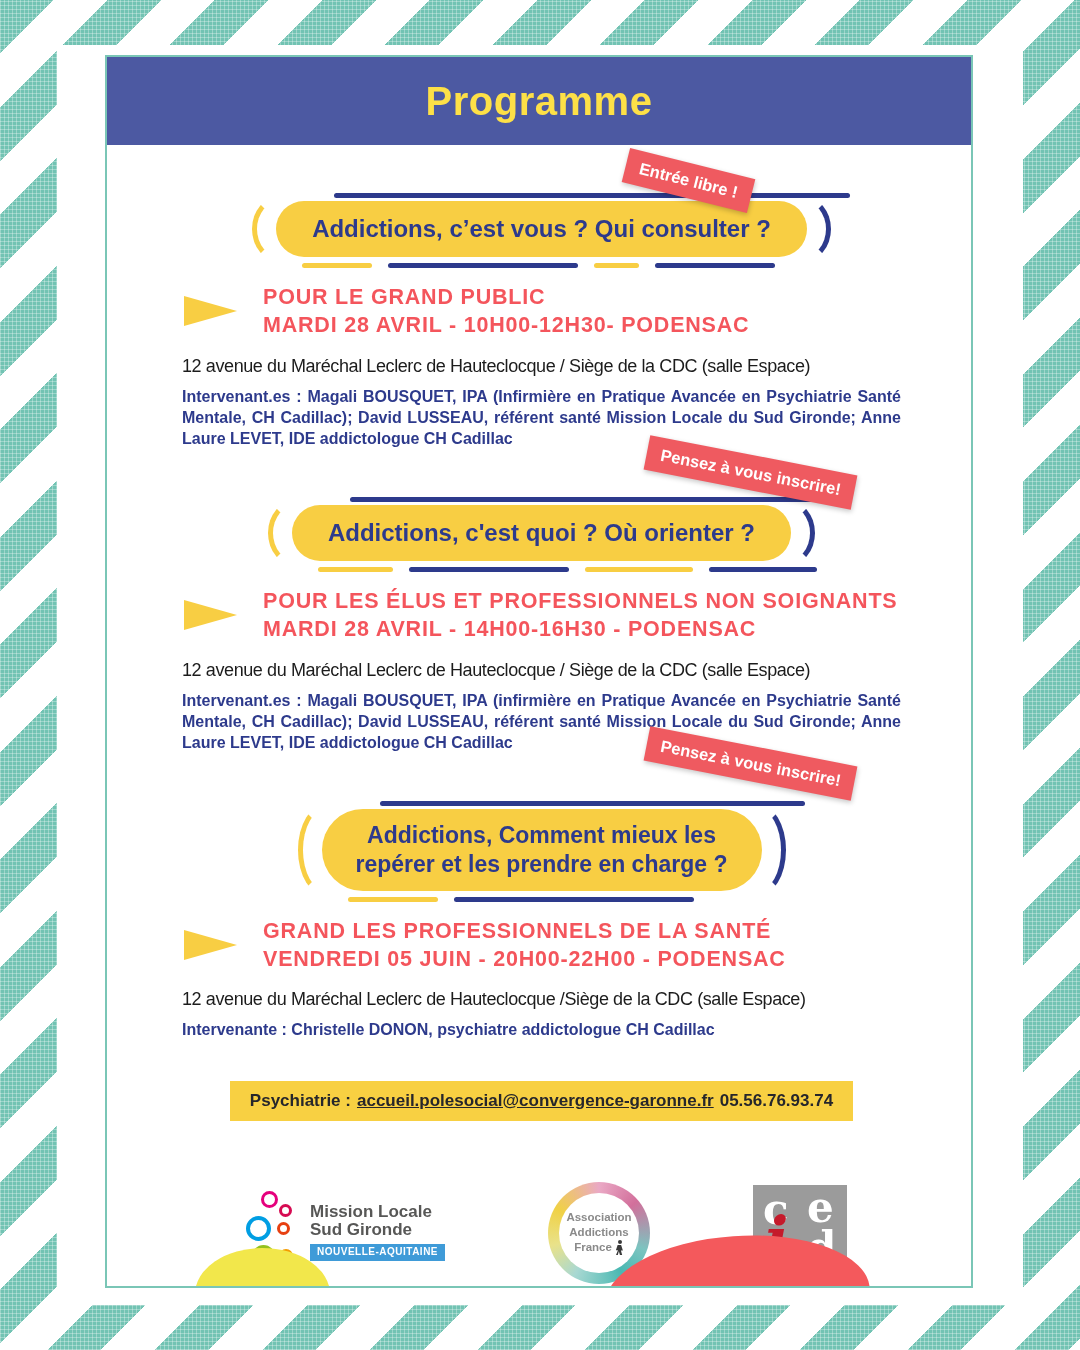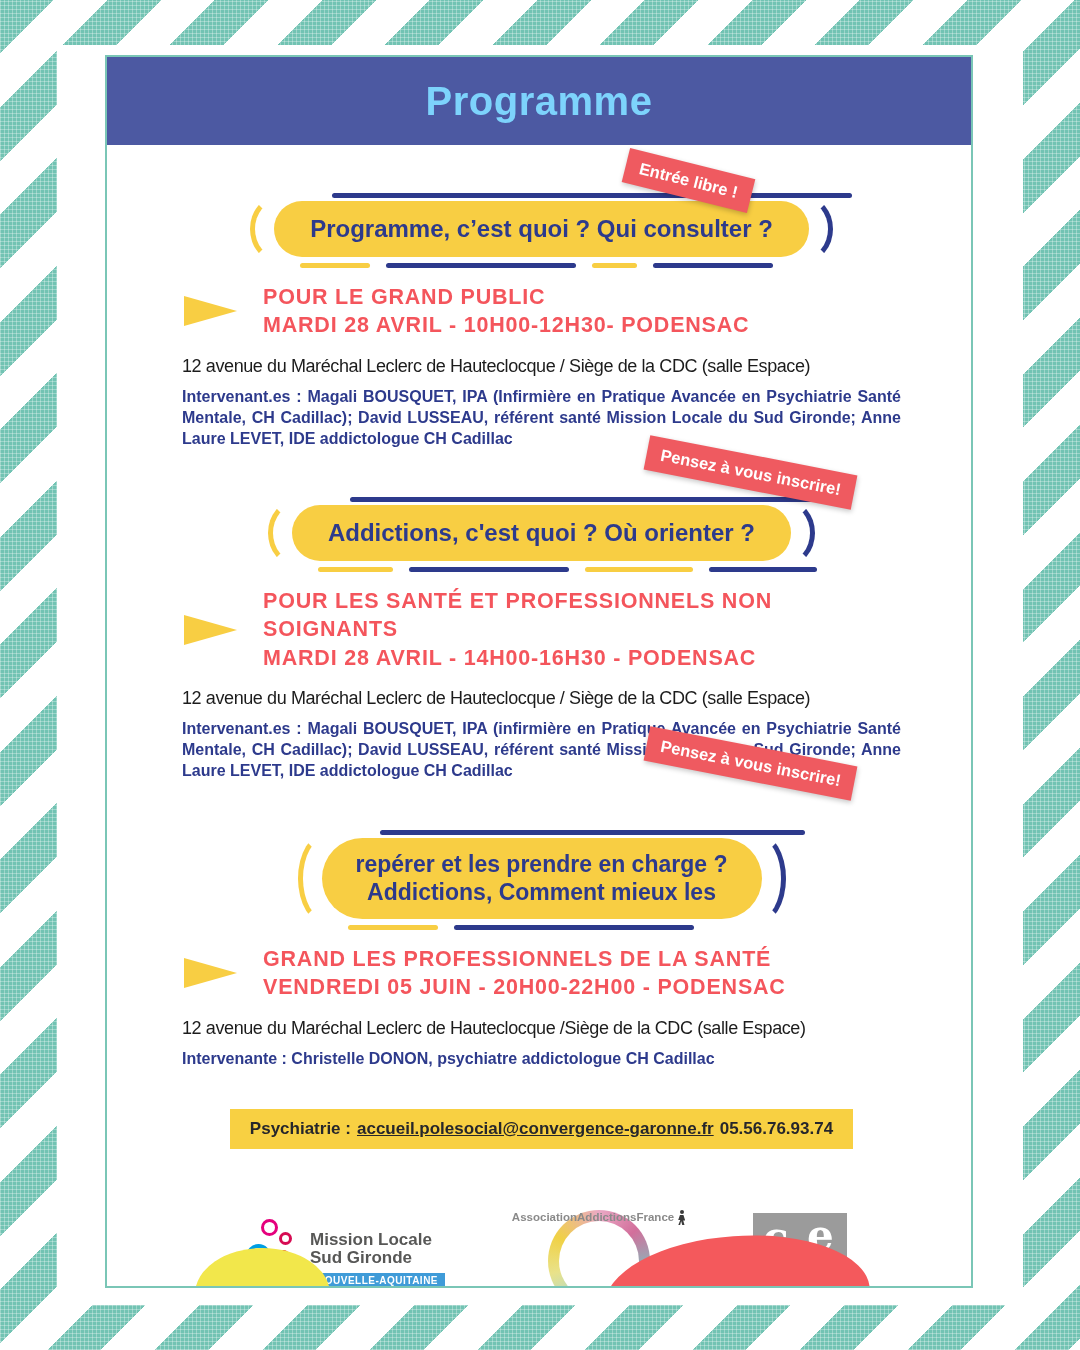--- a/index.html
+++ b/index.html
@@ -12,21 +12,21 @@
       repeating-linear-gradient(90deg, rgba(255,255,255,.30) 0 1px, transparent 1px 4px),
       repeating-linear-gradient(135deg, #72c3b3 0 38px, #ffffff 38px 76px);
   }
   .inner-panel{position:absolute;left:57px;top:45px;right:57px;bottom:45px;background:#fff;}
 
   
   .card{position:absolute;left:105px;top:55px;width:868px;height:1233px;background:#fff;
     border:2px solid #7ac6b6;box-sizing:border-box;overflow:hidden;}
 
   .header{height:88px;background:#4c59a2;display:flex;align-items:center;justify-content:center;}
-  .header h1{margin:0;color:#7dd3fc;font-size:40px;font-weight:bold;letter-spacing:.5px;}
+  .header h1{margin:0;color:#fde047;font-size:40px;font-weight:bold;letter-spacing:.5px;}
 
   .content{position:relative;padding:0 70px 0 75px;}
 
   
   .ribbon{position:absolute;z-index:6;background:#ef5a60;color:#fff;font-weight:bold;
     font-size:16.5px;padding:8px 14px;white-space:nowrap;box-shadow:1px 2px 5px rgba(0,0,0,.22);}
   .ribbon-1{left:517px;top:106px;transform:rotate(14deg);}
   .ribbon-2{left:538px;top:398px;transform:rotate(11deg);}
   .ribbon-3{left:538px;top:689px;transform:rotate(11deg);}
 
@@ -79,22 +79,22 @@
   .ml-text{line-height:1.08;padding-top:12px;}
   .ml-name{font-size:17px;font-weight:bold;color:#575756;display:block;}
   .ml-badge{margin-top:5px;background:#3f9bd8;color:#fff;font-size:10px;font-weight:bold;
     padding:3px 7px;letter-spacing:.5px;width:max-content;}
 
   .logo-aaf{position:relative;width:102px;height:102px;}
   .aaf-ring{position:absolute;inset:0;border-radius:50%;
     background:conic-gradient(from 150deg,#49b8b2,#a8d8d2 60deg,#e9e28a 105deg,#f0d145 150deg,
       #eaa9c5 210deg,#d26f9b 260deg,#7cc4c0 320deg,#49b8b2);}
   .aaf-ring::after{content:"";position:absolute;inset:11px;background:#fff;border-radius:50%;}
-  .aaf-text{position:absolute;inset:0;z-index:2;display:flex;flex-direction:row;
-    align-items:flex-start;justify-content:center;color:#8a8a8a;font-size:11.5px;font-weight:bold;
+  .aaf-text{position:absolute;inset:0;z-index:2;display:flex;flex-direction:column;
+    align-items:center;justify-content:center;color:#8a8a8a;font-size:11.5px;font-weight:bold;
     line-height:1.3;}
   .aaf-row{display:flex;align-items:center;}
   .person{display:inline-block;width:9px;height:15px;position:relative;margin-left:3px;}
   .person::before{content:"";position:absolute;left:3px;top:0;width:4px;height:4px;
     background:#3a3a3a;border-radius:50%;}
   .person::after{content:"";position:absolute;left:1px;top:5px;width:7px;height:10px;background:#3a3a3a;
     clip-path:polygon(25% 0,75% 0,100% 55%,72% 55%,90% 100%,58% 100%,42% 62%,28% 100%,2% 100%,30% 52%,0 52%);}
 
   .logo-ceid{position:relative;width:96px;height:96px;}
   .ceid-square{position:absolute;left:0;top:0;width:94px;height:88px;background:#9b9b9b;}
@@ -127,21 +127,21 @@
     <div class="ribbon ribbon-2">Pensez à vous inscrire!</div>
     <div class="ribbon ribbon-3">Pensez à vous inscrire!</div>
 
     <div class="content">
 
       <section>
         <div class="pill-block">
           <span class="overline"></span>
           <span class="paren left"></span>
           <span class="paren right"></span>
-          <div class="pill">Programme, c’est quoi ? Qui consulter ?</div>
+          <div class="pill">Addictions, c’est vous ? Qui consulter ?</div>
           <div class="underdashes">
             <span class="dash y" style="width:70px"></span>
             <span class="dash b" style="width:190px"></span>
             <span class="dash y" style="width:45px"></span>
             <span class="dash b" style="width:120px"></span>
           </div>
         </div>
         <div class="audience-row">
           <div class="triangle"></div>
           <div class="red-lines">
@@ -162,36 +162,36 @@
           <div class="underdashes">
             <span class="dash y" style="width:75px"></span>
             <span class="dash b" style="width:160px"></span>
             <span class="dash y" style="width:108px"></span>
             <span class="dash b" style="width:108px"></span>
           </div>
         </div>
         <div class="audience-row">
           <div class="triangle"></div>
           <div class="red-lines">
-            <div>POUR LES SANTÉ ET PROFESSIONNELS NON SOIGNANTS</div>
+            <div>POUR LES ÉLUS ET PROFESSIONNELS NON SOIGNANTS</div>
             <div>MARDI 28 AVRIL - 14H00-16H30 - PODENSAC</div>
           </div>
         </div>
         <p class="address">12 avenue du Maréchal Leclerc de Hauteclocque / Siège de la CDC (salle Espace)</p>
         <p class="speakers">Intervenant.es : Magali BOUSQUET, IPA (infirmière en Pratique Avancée en Psychiatrie Santé Mentale, CH Cadillac); David LUSSEAU, référent santé Mission Locale du Sud Gironde; Anne Laure LEVET, IDE addictologue CH Cadillac</p>
       </section>
 
       <section class="pill-3">
         <div class="pill-block">
           <span class="overline"></span>
           <span class="paren left"></span>
           <span class="paren right"></span>
           <div class="pill">
+            <span class="tl">Addictions, Comment mieux les</span>
             <span class="tl">repérer et les prendre en charge ?</span>
-            <span class="tl">Addictions, Comment mieux les</span>
           </div>
           <div class="underdashes">
             <span class="dash y" style="width:90px"></span>
             <span class="dash b" style="width:240px"></span>
           </div>
         </div>
         <div class="audience-row">
           <div class="triangle"></div>
           <div class="red-lines">
             <div>GRAND LES PROFESSIONNELS DE LA SANTÉ</div>

